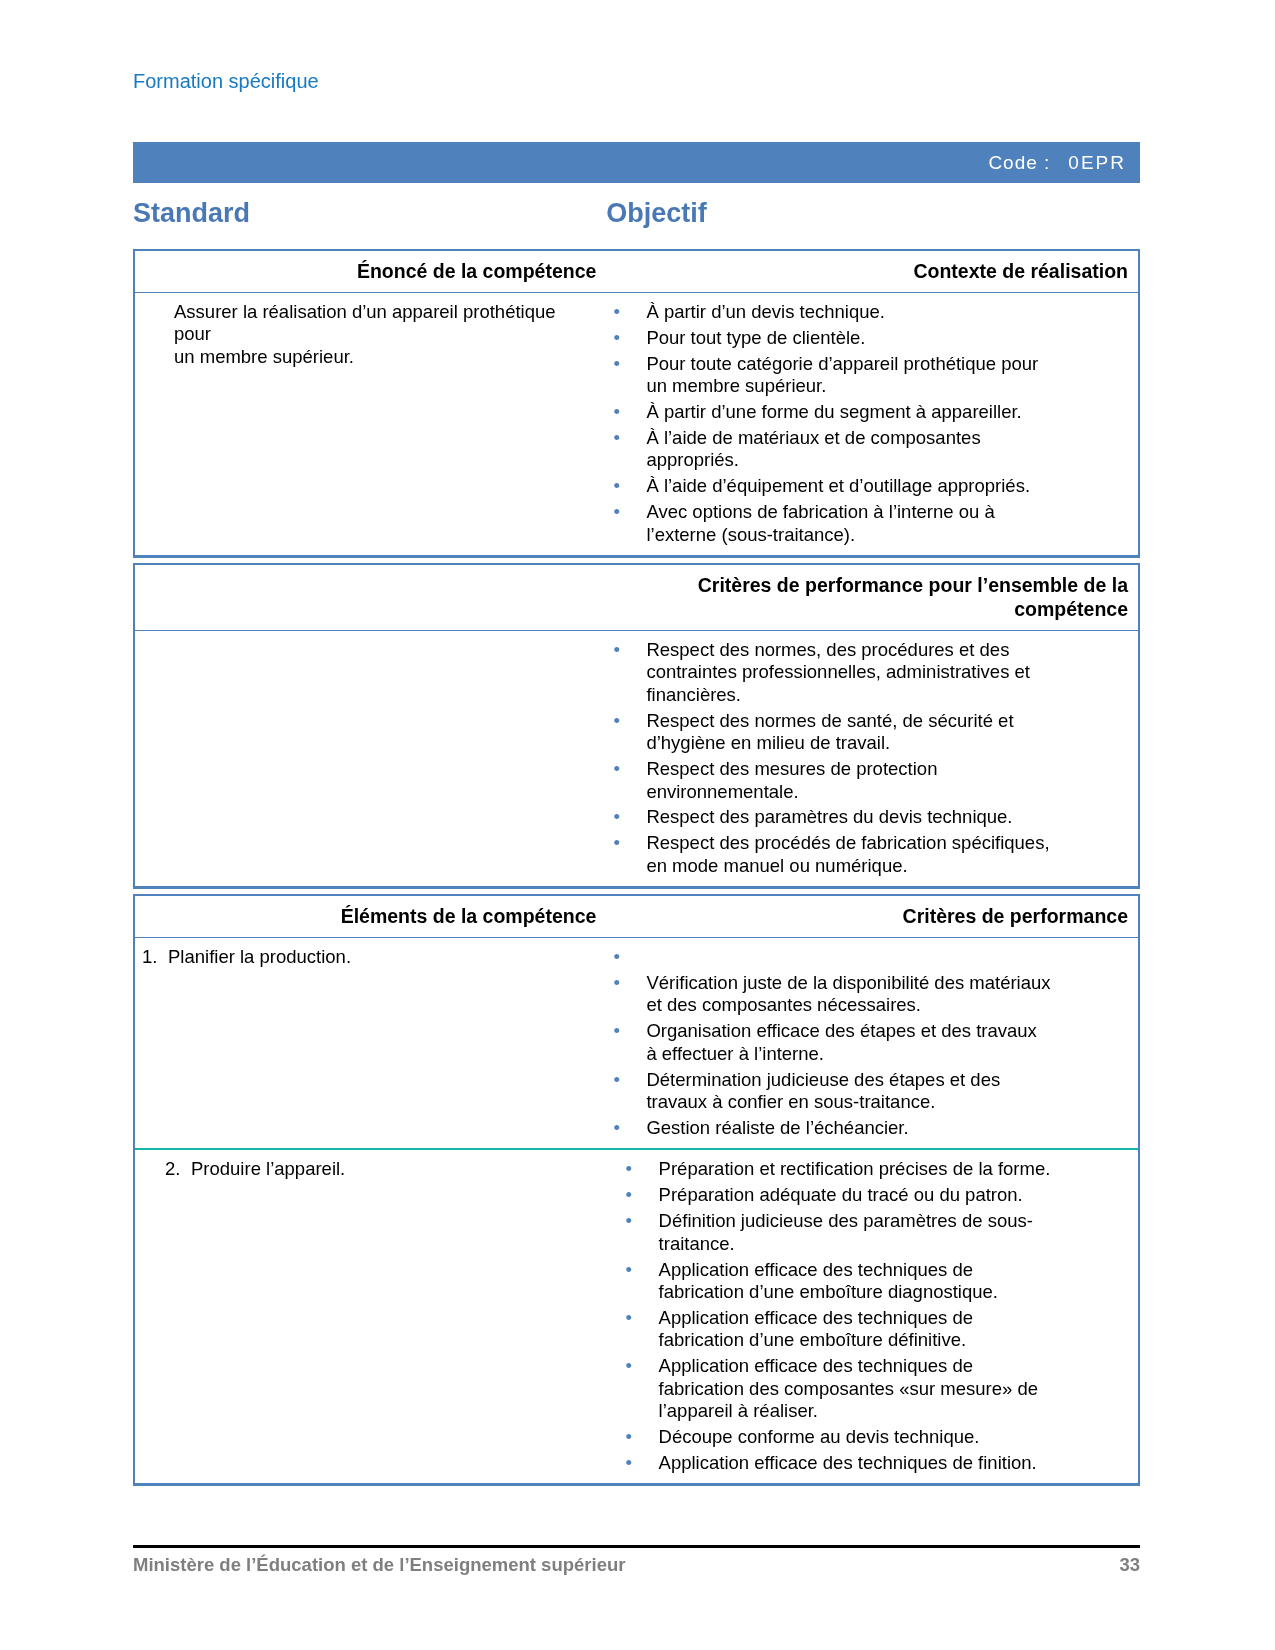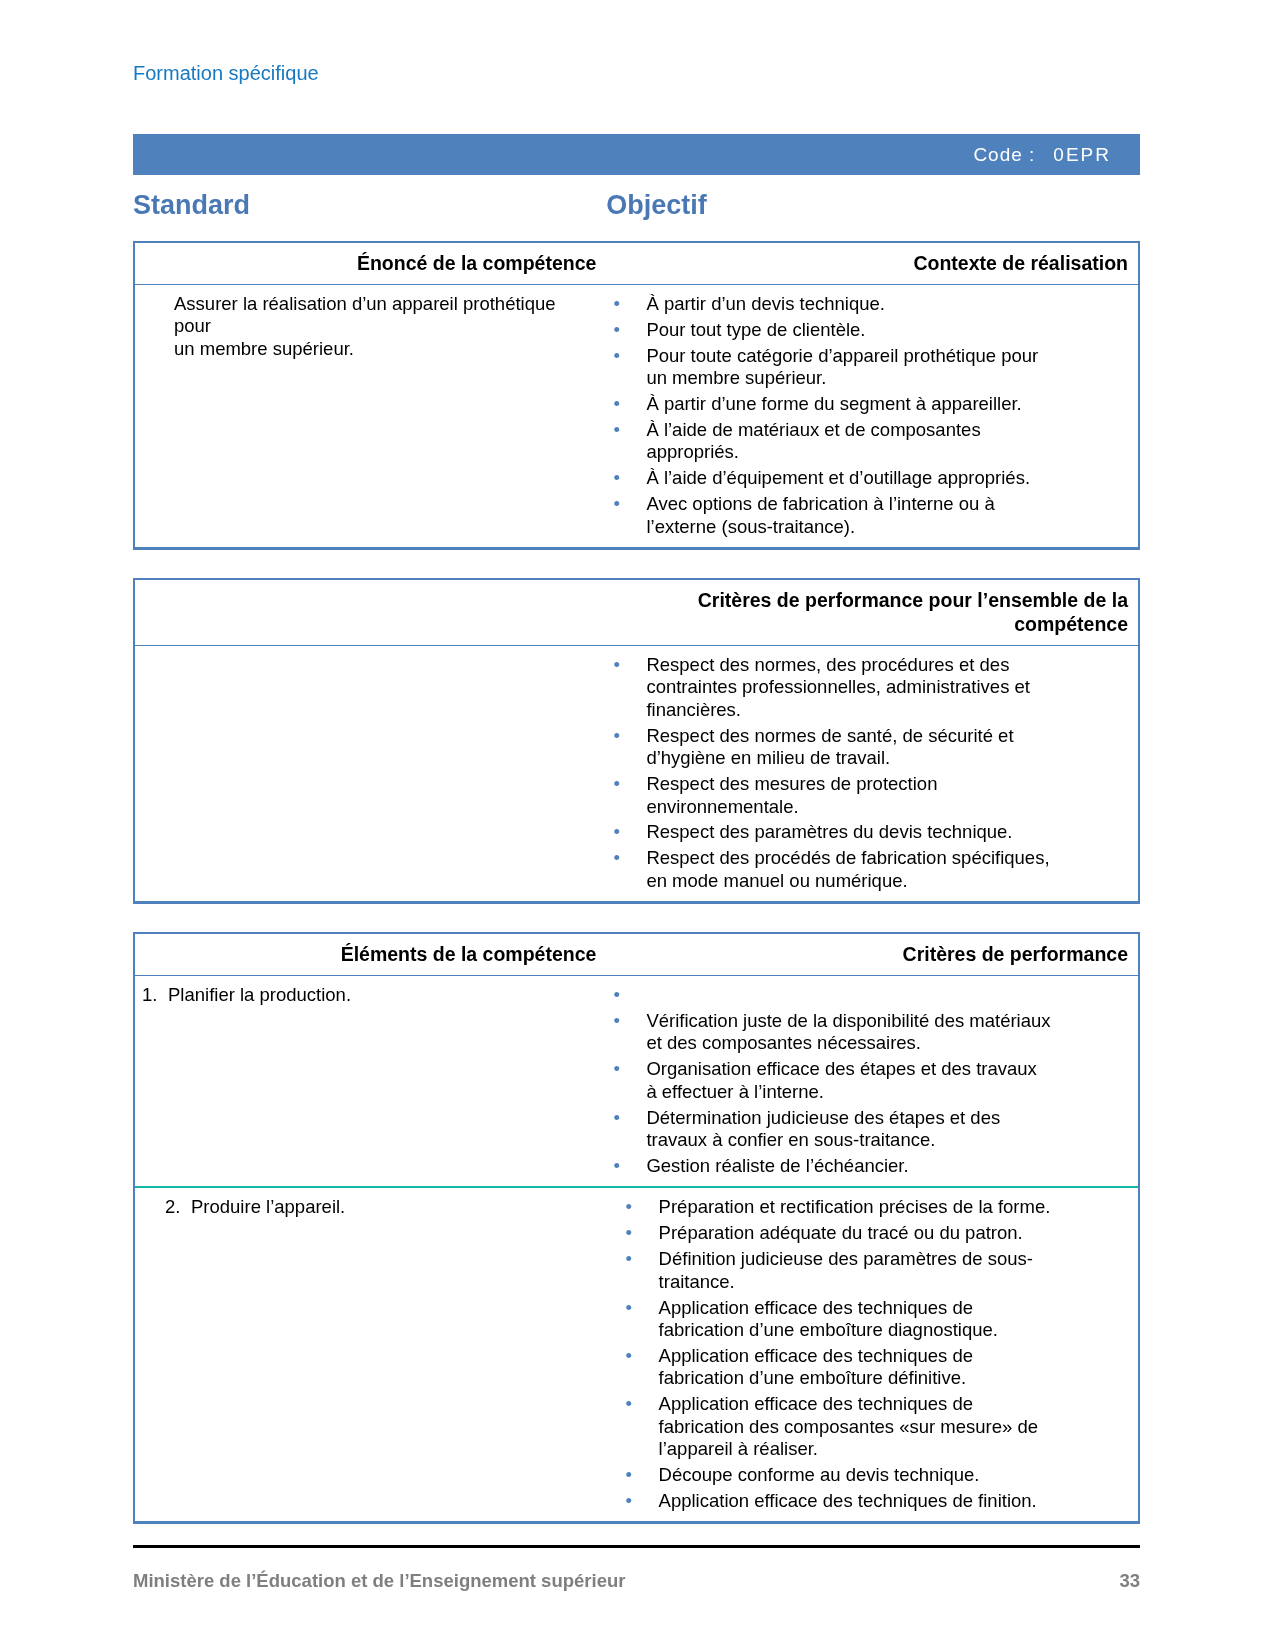--- a/index.html
+++ b/index.html
@@ -1,56 +1,56 @@
 <!DOCTYPE html>
 <html lang="fr"><head>
 <meta charset="utf-8">
 <style>
   * { margin:0; padding:0; box-sizing:border-box; }
   html,body { background:#ffffff; }
   body { font-family:"Liberation Sans", sans-serif; color:#000; }
   .page { position:relative; width:1275px; height:1650px; background:#fff; overflow:hidden; }
-  .content { position:absolute; left:133px; top:0; width:1007px; }
+  .content { position:absolute; left:133px; top:8px; width:1007px; }
 
   .topline { margin-top:62px; font-size:20px; color:#1779C1; }
 
   .code-bar {
     margin-top:49px; height:41px; background:#4F81BD; color:#fff;
     display:flex; justify-content:flex-end; align-items:center;
-    padding-right:29px; font-size:19px; letter-spacing:1px;
+    padding-right:14px; font-size:19px; letter-spacing:1px;
   }
   .code-value { margin-left:18px; letter-spacing:2px; }
 
   .headings-row { display:grid; grid-template-columns:47% 53%; margin-top:14px; }
   .heading { font-size:27px; line-height:32px; font-weight:bold; color:#4978B4; }
 
   .tbl {
     border:2px solid #4F81BD; border-bottom-width:3px;
-    margin-top:28px; font-size:18.5px; line-height:22.4px;
+    margin-top:5px; font-size:18.5px; line-height:22.4px;
   }
   .tbl-t1 { margin-top:20px; }
   .tbl-t2 { }
   .tbl-row { display:grid; grid-template-columns:47% 53%; }
   .tbl-head { border-bottom:1px solid #4F81BD; }
   .row-sep { border-top:2px solid #14b8a6;padding-left:23px; }
   .cell { padding:8px 10px 9px 7px; }
   .head-cell { font-weight:bold; font-size:19.5px; line-height:24px;text-align:right; }
   .ml { white-space:pre-line;padding-left:39px; }
 
   ul.bullets { list-style:none; }
   .bullets li { display:flex; margin-bottom:3.5px; }
   .bullets li:last-child { margin-bottom:0; }
   .blt { flex:0 0 33px; width:33px; color:#4F81BD; }
   .blt-text { white-space:pre-line; }
 
   .num { display:inline-block; width:26px; }
 
   .footer {
     position:absolute; left:133px; top:1545px; width:1007px;
-    border-top:3px solid #000; padding-top:22px;
+    border-top:3px solid #000; padding-top:6px;
     display:flex; justify-content:space-between;
     color:#7F7F7F; font-weight:bold; font-size:18.5px;
   }
 </style>
 </head>
 <body>
 
 <div class="page">
   <div class="content">
 

